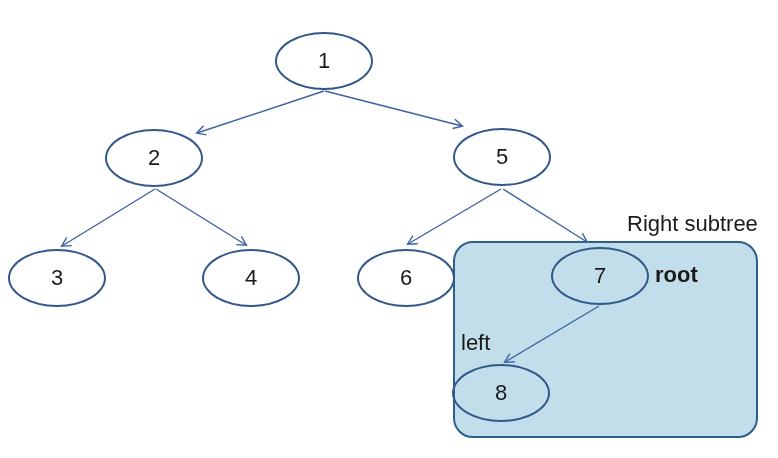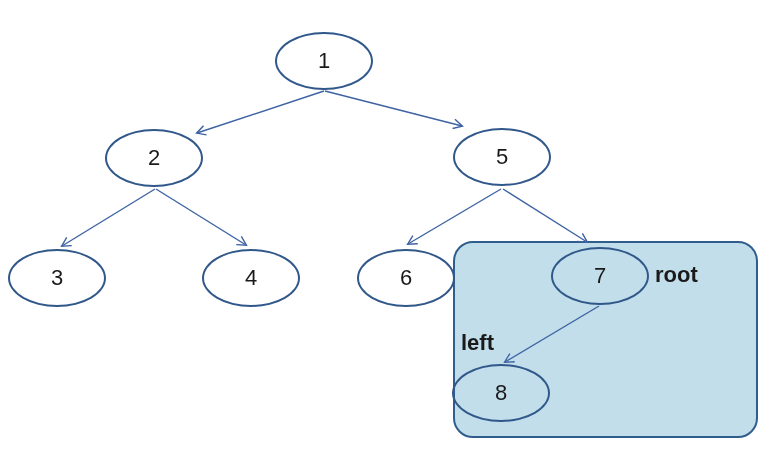--- a/index.html
+++ b/index.html
@@ -61,21 +61,21 @@
   .anno {
     position: absolute;
     font-size: 22px;
     color: #1A1A1A;
     white-space: nowrap;
     z-index: 4;
     line-height: 1.1;
   }
   .anno-right-subtree { left: 627px; top: 212px; }
   .anno-root { left: 655px; top: 263px; font-weight: bold; }
-  .anno-left { left: 461px; top: 331px; font-weight: bold; }
+  .anno-left { left: 461px; top: 331px; }
 </style>
 </head>
 <body>
 
 <div class="canvas">
 
   <div class="highlight-box"></div>
 
   <svg class="connectors" width="778" height="458" viewBox="0 0 778 458">
     <defs>
@@ -112,16 +112,17 @@
   <div class="node node-6">
     <span>6</span>
   </div>
   <div class="node ghost node-7">
     <span>7</span>
   </div>
   <div class="node ghost node-8">
     <span>8</span>
   </div>
 
+  <div class="anno anno-right-subtree">Right subtree</div>
   <div class="anno anno-root">root</div>
   <div class="anno anno-left">left</div>
 
 </div>
 
 </body></html>

